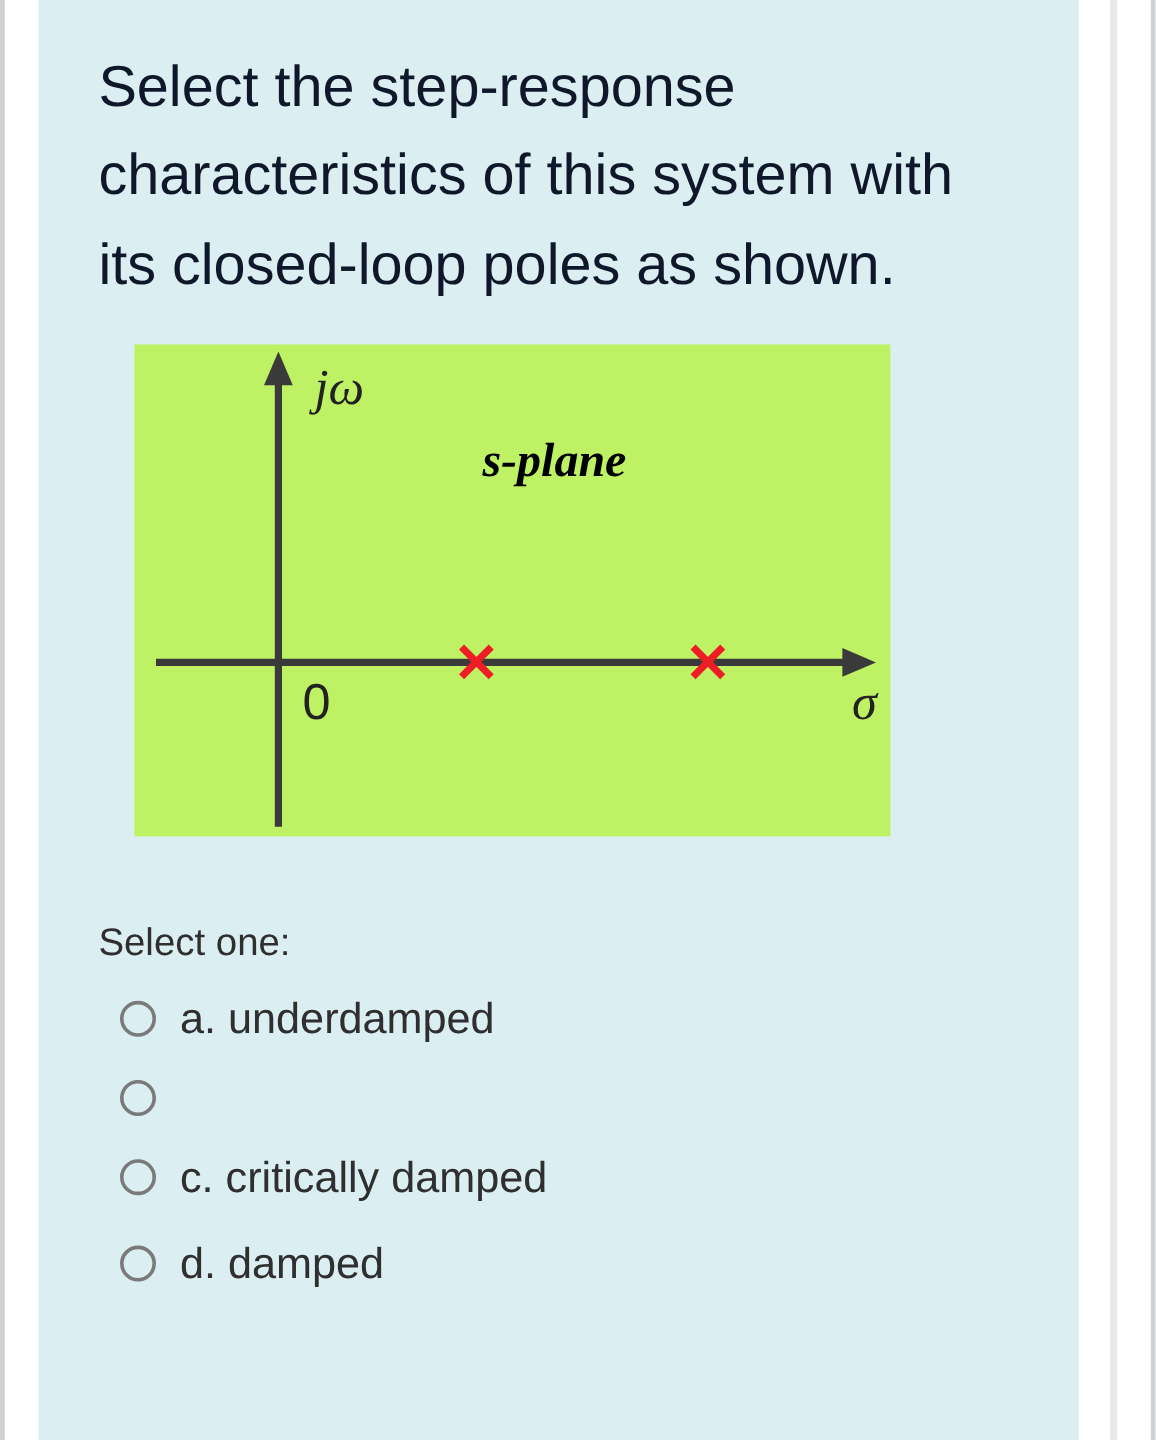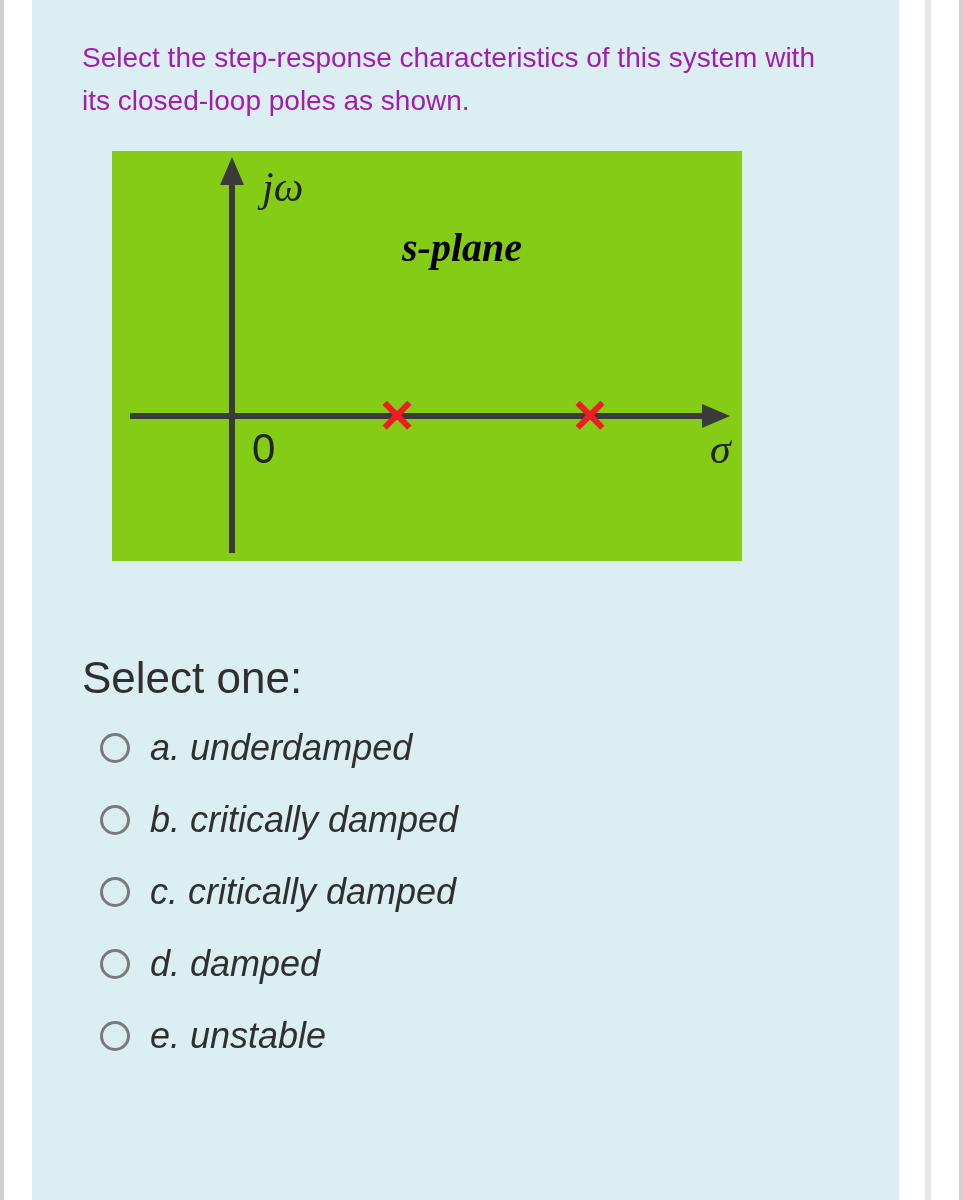--- a/index.html
+++ b/index.html
@@ -20,31 +20,31 @@
     padding-right: 26px;
     box-sizing: border-box;
   }
   .question-card {
     background: #dbeff2;
     padding: 36px 50px 20px 50px;
     box-sizing: border-box;
     min-height: 1200px;
   }
   .question-text {
-    font-size: 28px;
-    color: #a21caf;
+    font-size: 48px;
+    color: #0f172a;
     line-height: 1.55;
     margin-bottom: 28px;
   }
   .diagram-wrap {
     width: 630px;
     height: 410px;
-    background: #84cc16;
+    background: #bef264;
     margin-left: 30px;
-    margin-bottom: 92px;
+    margin-bottom: 70px;
     position: relative;
   }
   .diagram-wrap svg {
     width: 100%;
     height: 100%;
     display: block;
   }
   .axis-label {
     font-family: "Times New Roman", serif;
     font-style: italic;
@@ -65,30 +65,29 @@
   }
   .pole-x {
     font-family: Arial, sans-serif;
     font-size: 46px;
     font-weight: 900;
     fill: #ee1c25;
     text-anchor: middle;
     dominant-baseline: central;
   }
   .select-prompt {
-    font-size: 44px;
+    font-size: 32px;
     color: #2f2f2f;
     margin-bottom: 24px;
   }
   .options {
     display: flex;
     flex-direction: column;
     gap: 30px;
     margin-left: 18px;
-    font-style: italic;
   }
   .option-row {
     display: flex;
     align-items: center;
     gap: 20px;
     cursor: pointer;
   }
   .radio {
     width: 30px;
     height: 30px;
@@ -132,31 +131,26 @@
 
       <div class="select-prompt">Select one:</div>
 
       <div class="options">
         <div class="option-row">
           <div class="radio"></div>
           <div class="option-label">a. underdamped</div>
         </div>
         <div class="option-row">
           <div class="radio"></div>
-          <div class="option-label">b. critically damped</div>
         </div>
         <div class="option-row">
           <div class="radio"></div>
           <div class="option-label">c. critically damped</div>
         </div>
         <div class="option-row">
           <div class="radio"></div>
           <div class="option-label">d. damped</div>
         </div>
-        <div class="option-row">
-          <div class="radio"></div>
-          <div class="option-label">e. unstable</div>
-        </div>
       </div>
 
     </div>
   </div>
 </div>
 
 </body></html>

